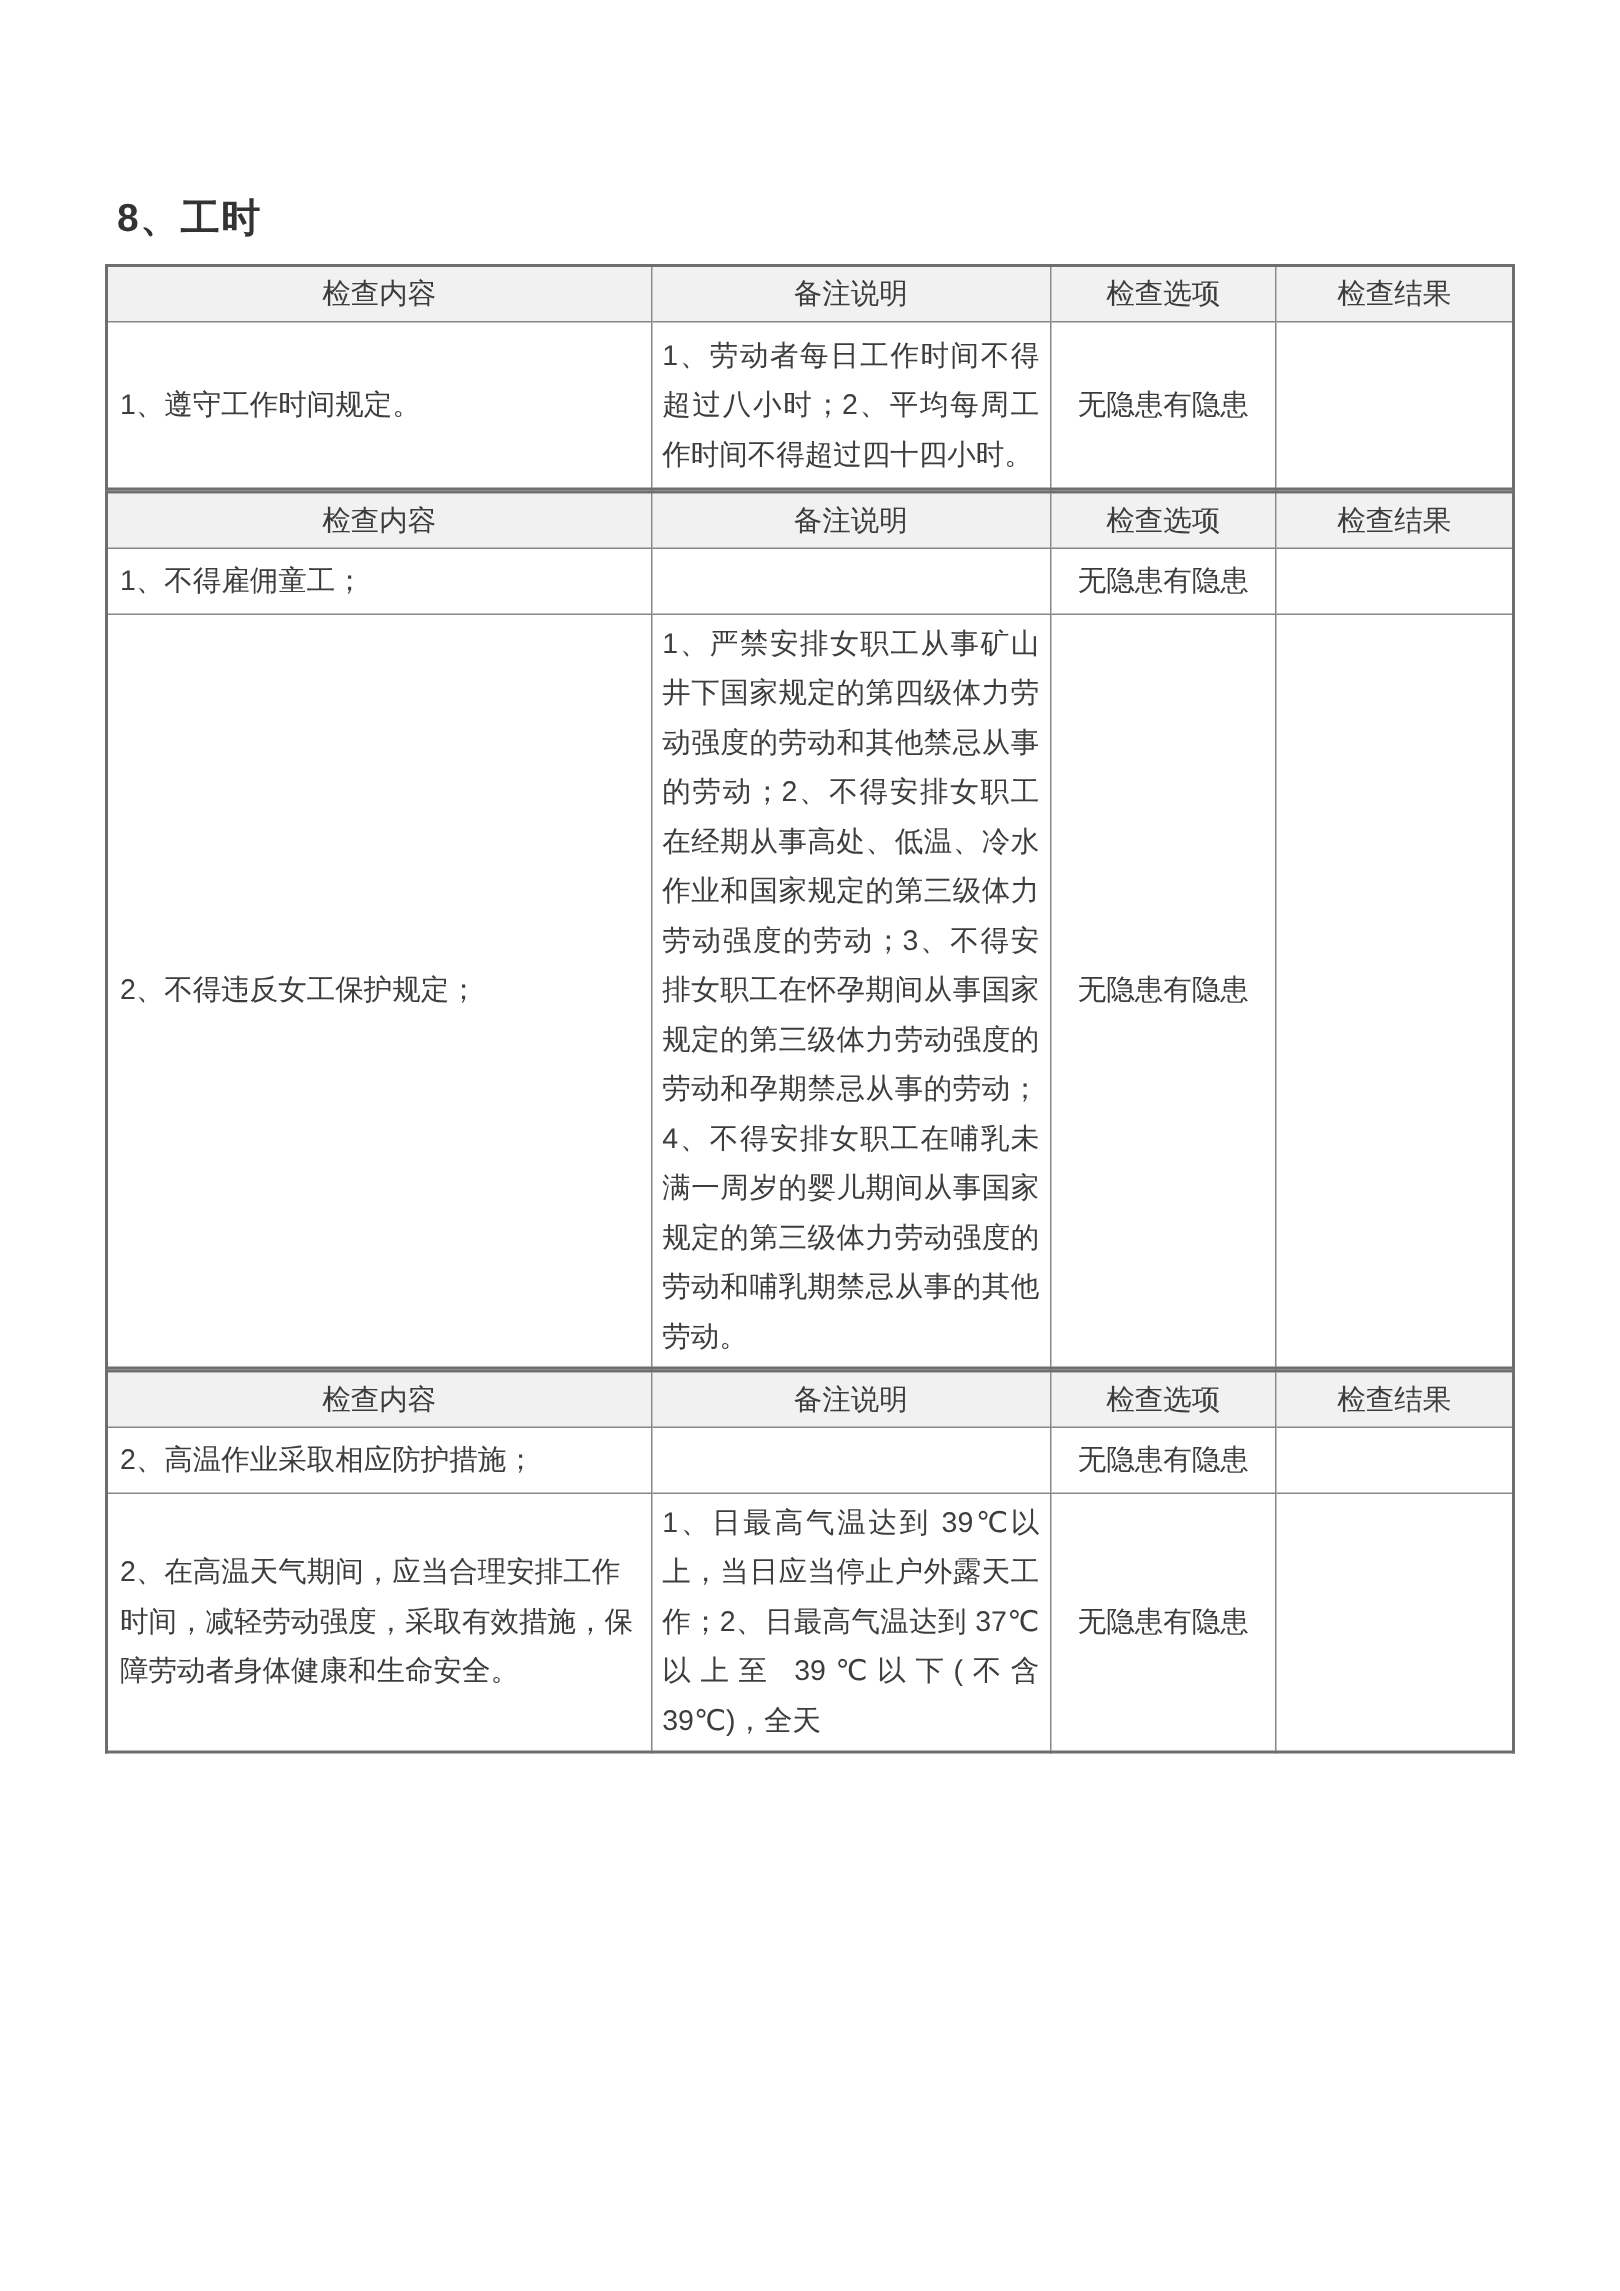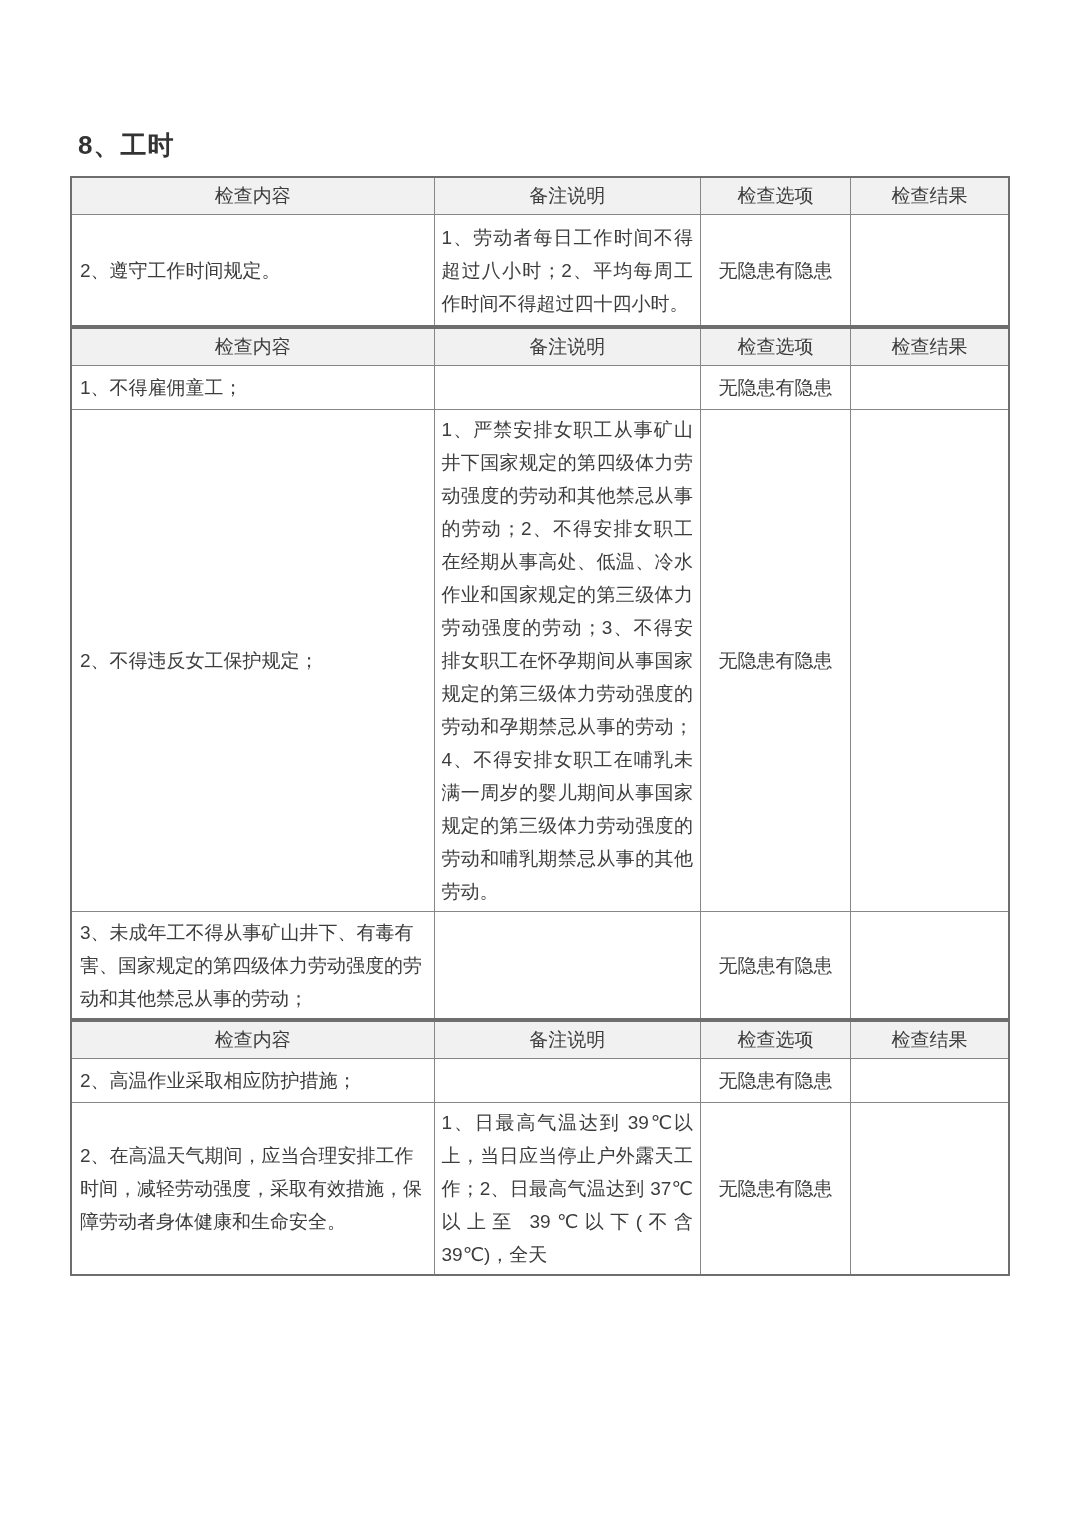--- a/index.html
+++ b/index.html
@@ -94,21 +94,21 @@
       <thead>
         <tr>
           <th>检查内容</th>
           <th>备注说明</th>
           <th>检查选项</th>
           <th>检查结果</th>
         </tr>
       </thead>
       <tbody>
         <tr class="rh-104">
-          <td class="c-content">2、遵守工作时间规定。</td>
+          <td class="c-content">1、遵守工作时间规定。</td>
           <td class="c-remark">1、劳动者每日工作时间不得超过八小时；2、平均每周工作时间不得超过四十四小时。</td>
           <td class="c-options">无隐患有隐患</td>
           <td class="c-result"></td>
         </tr>
       </tbody>
     </table>
   </div>
 
   <div>
     <table class="checklist">
@@ -129,26 +129,20 @@
       <tbody>
         <tr class="rh-37">
           <td class="c-content">1、不得雇佣童工；</td>
           <td class="c-remark"></td>
           <td class="c-options">无隐患有隐患</td>
           <td class="c-result"></td>
         </tr>
         <tr class="rh-460">
           <td class="c-content">2、不得违反女工保护规定；</td>
           <td class="c-remark">1、严禁安排女职工从事矿山井下国家规定的第四级体力劳动强度的劳动和其他禁忌从事的劳动；2、不得安排女职工在经期从事高处、低温、冷水作业和国家规定的第三级体力劳动强度的劳动；3、不得安排女职工在怀孕期间从事国家规定的第三级体力劳动强度的劳动和孕期禁忌从事的劳动；4、不得安排女职工在哺乳未满一周岁的婴儿期间从事国家规定的第三级体力劳动强度的劳动和哺乳期禁忌从事的其他劳动。</td>
-          <td class="c-options">无隐患有隐患</td>
-          <td class="c-result"></td>
-        </tr>
-        <tr class="rh-100">
-          <td class="c-content">3、未成年工不得从事矿山井下、有毒有害、国家规定的第四级体力劳动强度的劳动和其他禁忌从事的劳动；</td>
-          <td class="c-remark"></td>
           <td class="c-options">无隐患有隐患</td>
           <td class="c-result"></td>
         </tr>
       </tbody>
     </table>
   </div>
 
   <div>
     <table class="checklist">
       <colgroup>

